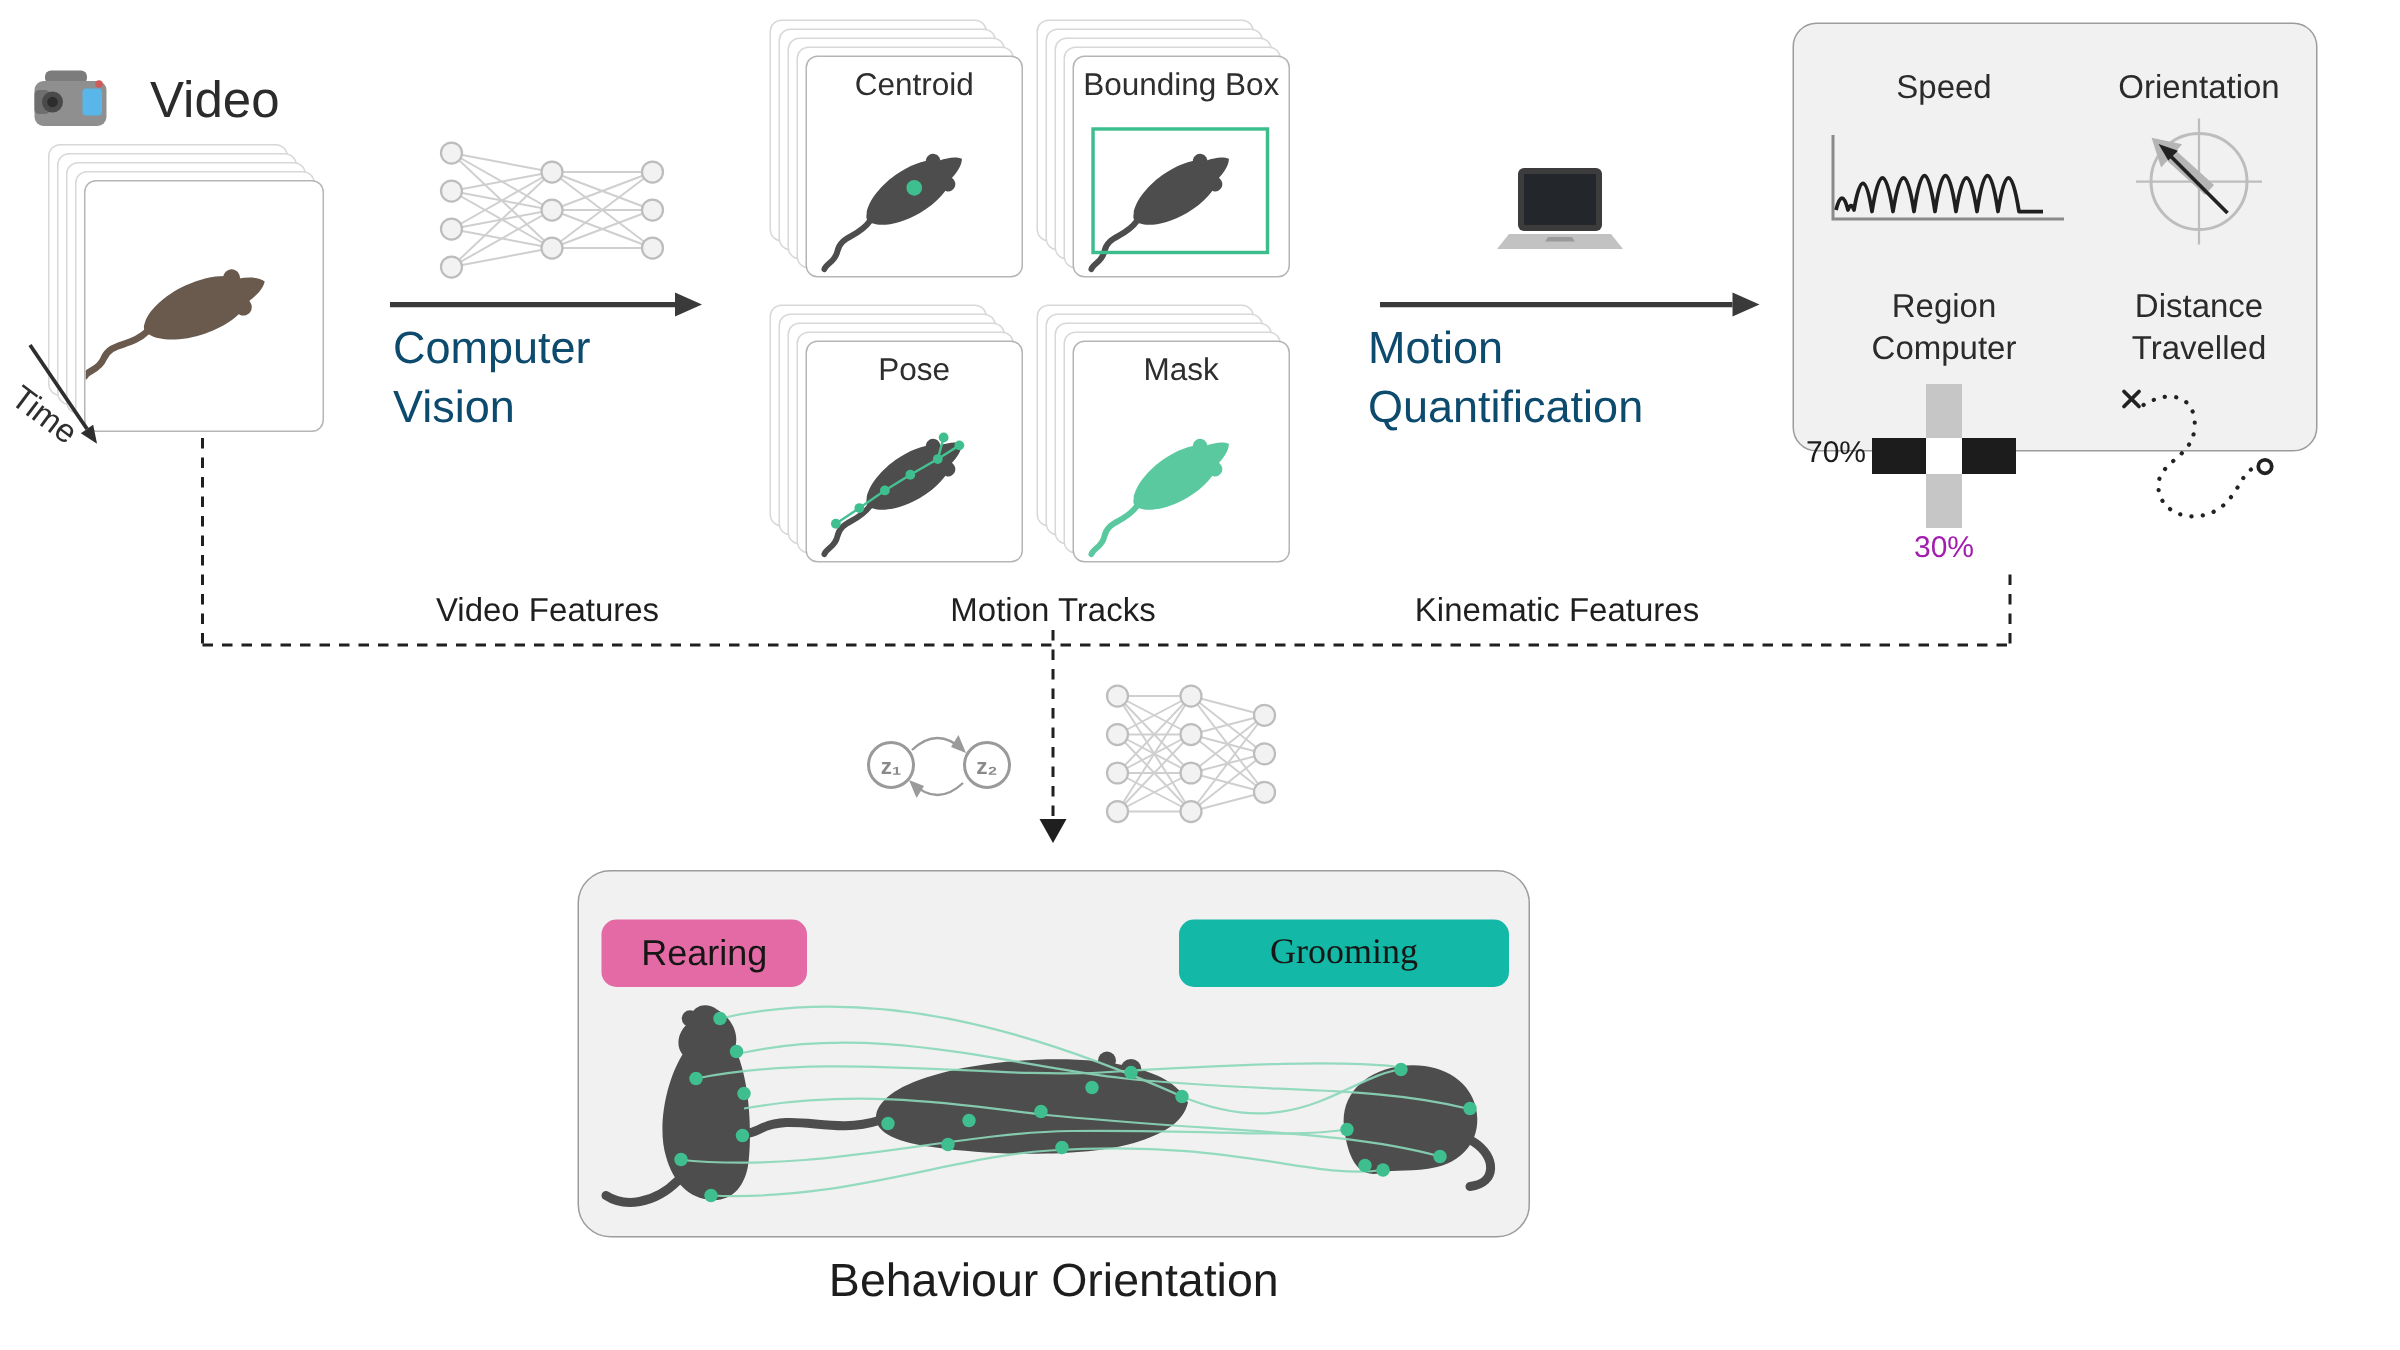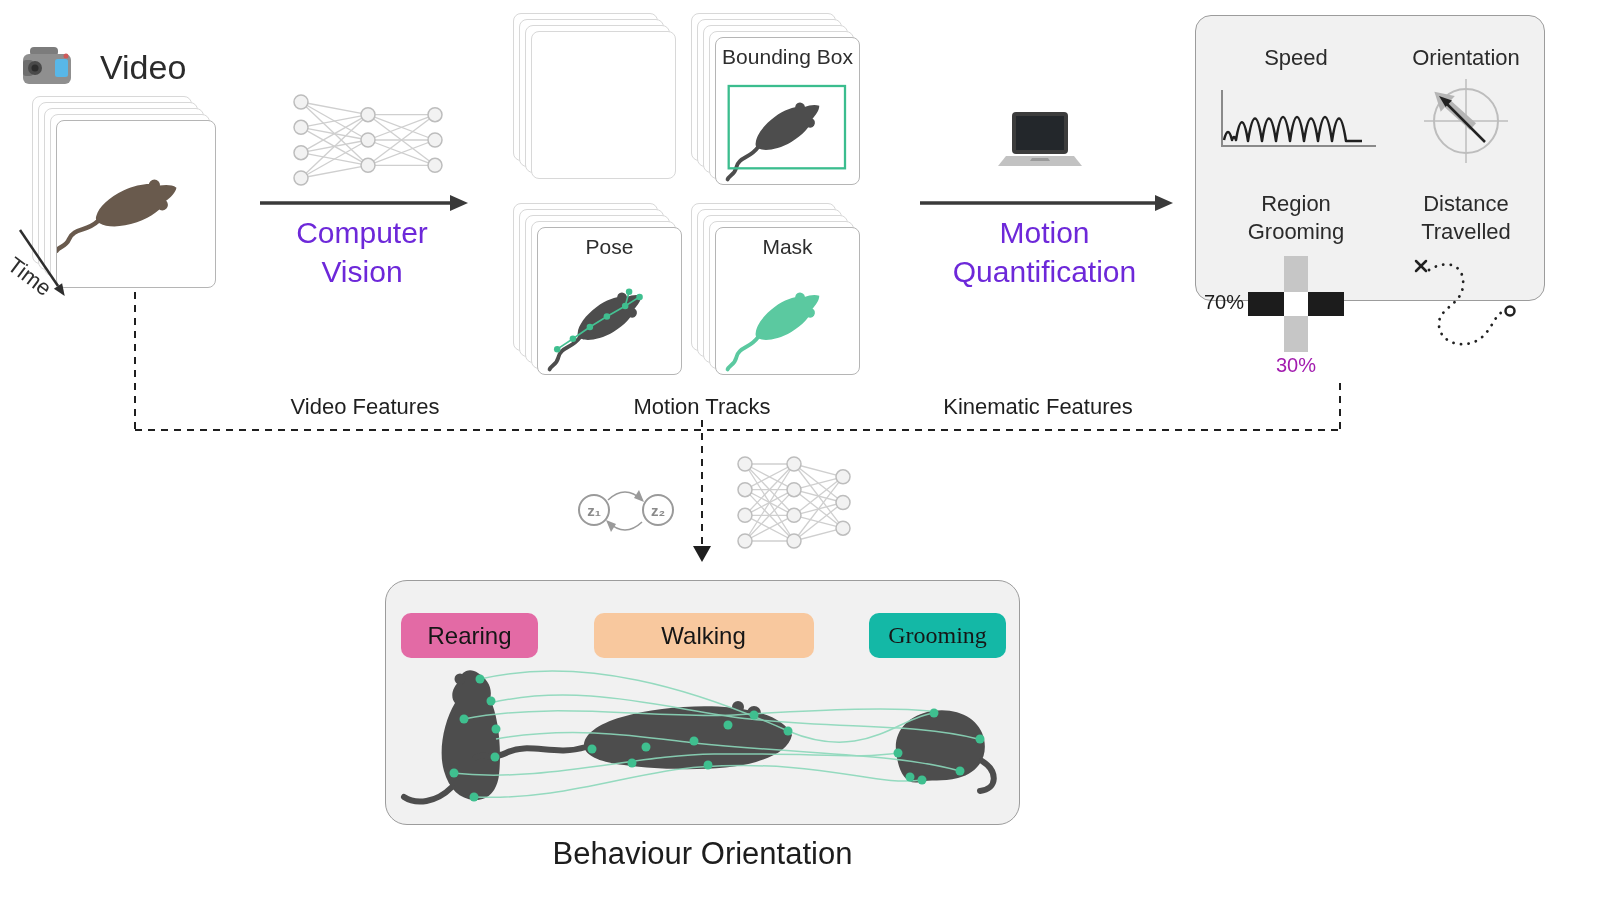--- a/index.html
+++ b/index.html
@@ -16,21 +16,21 @@
   .stack .ghost:nth-child(2){left:6px;top:6px}
   .stack .ghost:nth-child(3){left:12px;top:12px}
   .stack .ghost:nth-child(4){left:18px;top:18px}
   .s145 .ghost,.s145 .fcard{width:145px;height:148px}
   .s160 .ghost,.s160 .fcard{width:160px;height:168px}
   .card-label{text-align:center;font-size:21px;padding-top:7px;color:#2e2e2e;white-space:nowrap}
   .card-art{flex:1;width:100%}
   
   .title-row{position:absolute;left:22px;top:42px;display:flex;align-items:center;gap:14px}
   .title-row span{font-size:34px;color:#2b2b2b}
-  .stage-label{position:absolute;text-align:center;font-size:30px;color:#6d28d9;line-height:1.3}
+  .stage-label{position:absolute;text-align:left;font-size:30px;color:#0c4a6e;line-height:1.3}
   .flow-label{position:absolute;transform:translateX(-50%);font-size:22px;color:#1f1f1f;
               background:#fff;padding:0 8px;white-space:nowrap}
   .panel{position:absolute;left:1195px;top:15px;width:350px;height:286px;background:#f1f1f1;
          border:1.5px solid #9c9c9c;border-radius:16px}
   .panel-label{position:absolute;text-align:center;font-size:22px;color:#2b2b2b;line-height:1.25}
   .pct{position:absolute;font-size:20px}
   
   .bbox{position:absolute;left:385px;top:580px;width:635px;height:245px;background:#f1f1f1;
         border:1.5px solid #9c9c9c;border-radius:22px}
   .pill-row{position:absolute;left:15px;top:32px;width:605px;display:flex;justify-content:space-between}
@@ -142,20 +142,29 @@
     <line x1="2" y1="11" x2="192" y2="11" stroke="#3a3a3a" stroke-width="3.5"></line>
     <polygon points="192,3 192,19 210,11" fill="#3a3a3a"></polygon>
   </svg>
   <div class="stage-label" style="left:262px;top:213px;width:200px">Computer Vision</div>
 
   <div class="stack s145" style="left:513px;top:13px;width:169px;height:172px">
     <div class="ghost"></div>
     <div class="ghost"></div>
     <div class="ghost"></div>
     <div class="ghost"></div>
+    <div class="fcard">
+      <div class="card-label">Centroid</div>
+      <svg class="card-art" viewBox="-105 -88 210 176">
+        <g transform="rotate(-33)" style="color:#4d4d4d">
+            <use href="#mouse-top"></use>
+          </g>
+        <circle cx="0" cy="-2" r="8" fill="#3fbf8f"></circle>
+      </svg>
+    </div>
   </div>
 
   <div class="stack s145" style="left:691px;top:13px;width:169px;height:172px">
     <div class="ghost"></div>
     <div class="ghost"></div>
     <div class="ghost"></div>
     <div class="ghost"></div>
     <div class="fcard">
       <div class="card-label">Bounding Box</div>
       <svg class="card-art" viewBox="-105 -88 210 176">
@@ -236,21 +245,21 @@
       <line x1="3" y1="45" x2="87" y2="45" stroke="#bdbdbd" stroke-width="1.5"></line>
       <circle cx="45" cy="45" r="32" fill="none" stroke="#bdbdbd" stroke-width="2"></circle>
       <g transform="rotate(-48 45 45)">
         <rect x="41" y="20" width="9" height="34" fill="#b5b5b5"></rect>
         <polygon points="35,20 56,20 45.5,2" fill="#b5b5b5"></polygon>
       </g>
       <line x1="64" y1="66" x2="25" y2="27" stroke="#222" stroke-width="2.5"></line>
       <polygon points="18,20 31,24.5 24.5,31" fill="#222"></polygon>
     </svg>
 
-    <div class="panel-label" style="left:20px;top:174px;width:160px">Region Grooming</div>
+    <div class="panel-label" style="left:20px;top:174px;width:160px">Region Computer</div>
     <svg class="abs" style="left:52px;top:240px" width="96" height="96" viewBox="0 0 96 96">
       <rect x="36" y="0" width="24" height="36" fill="#c6c6c6"></rect>
       <rect x="36" y="60" width="24" height="36" fill="#c6c6c6"></rect>
       <rect x="0" y="36" width="36" height="24" fill="#1c1c1c"></rect>
       <rect x="60" y="36" width="36" height="24" fill="#1c1c1c"></rect>
       <rect x="36" y="36" width="24" height="24" fill="#ffffff"></rect>
     </svg>
     <div class="pct" style="left:2px;top:275px;width:46px;text-align:right;color:#1c1c1c">70%</div>
     <div class="pct" style="left:40px;top:338px;width:120px;text-align:center;color:#a21caf">30%</div>
 
@@ -320,21 +329,20 @@
         <circle cx="58" cy="86" r="7"></circle>
         <circle cx="107" cy="21.833333333333332" r="7"></circle>
         <circle cx="107" cy="47.5" r="7"></circle>
         <circle cx="107" cy="73.16666666666667" r="7"></circle>
       </g>
     </svg>
 
   <div class="bbox">
     <div class="pill-row">
       <div class="pill" style="background: rgb(227, 106, 165);">Rearing</div>
-      <div class="pill" style="background: rgb(248, 200, 158);">Walking</div>
       <div class="pill" style="background: #14b8a6; font-family: Liberation Serif, serif;">Grooming</div>
     </div>
     <svg class="abs" style="left:8px;top:78px" width="620" height="160" viewBox="0 0 620 160">
 
       <g fill="#4d4d4d">
         <path d="M84,14 C76,8 66,12 66,22 C58,28 56,38 61,44 C50,62 44,92 50,112 C55,130 66,140 80,141 C94,142 103,132 105,116 C108,88 104,56 96,40 C99,30 94,20 84,14 Z"></path>
         <circle cx="66" cy="20" r="5.5"></circle>
         <path d="M58,128 C42,144 22,146 10,138" fill="none" stroke="#4d4d4d" stroke-width="6" stroke-linecap="round"></path>
       </g>
 

